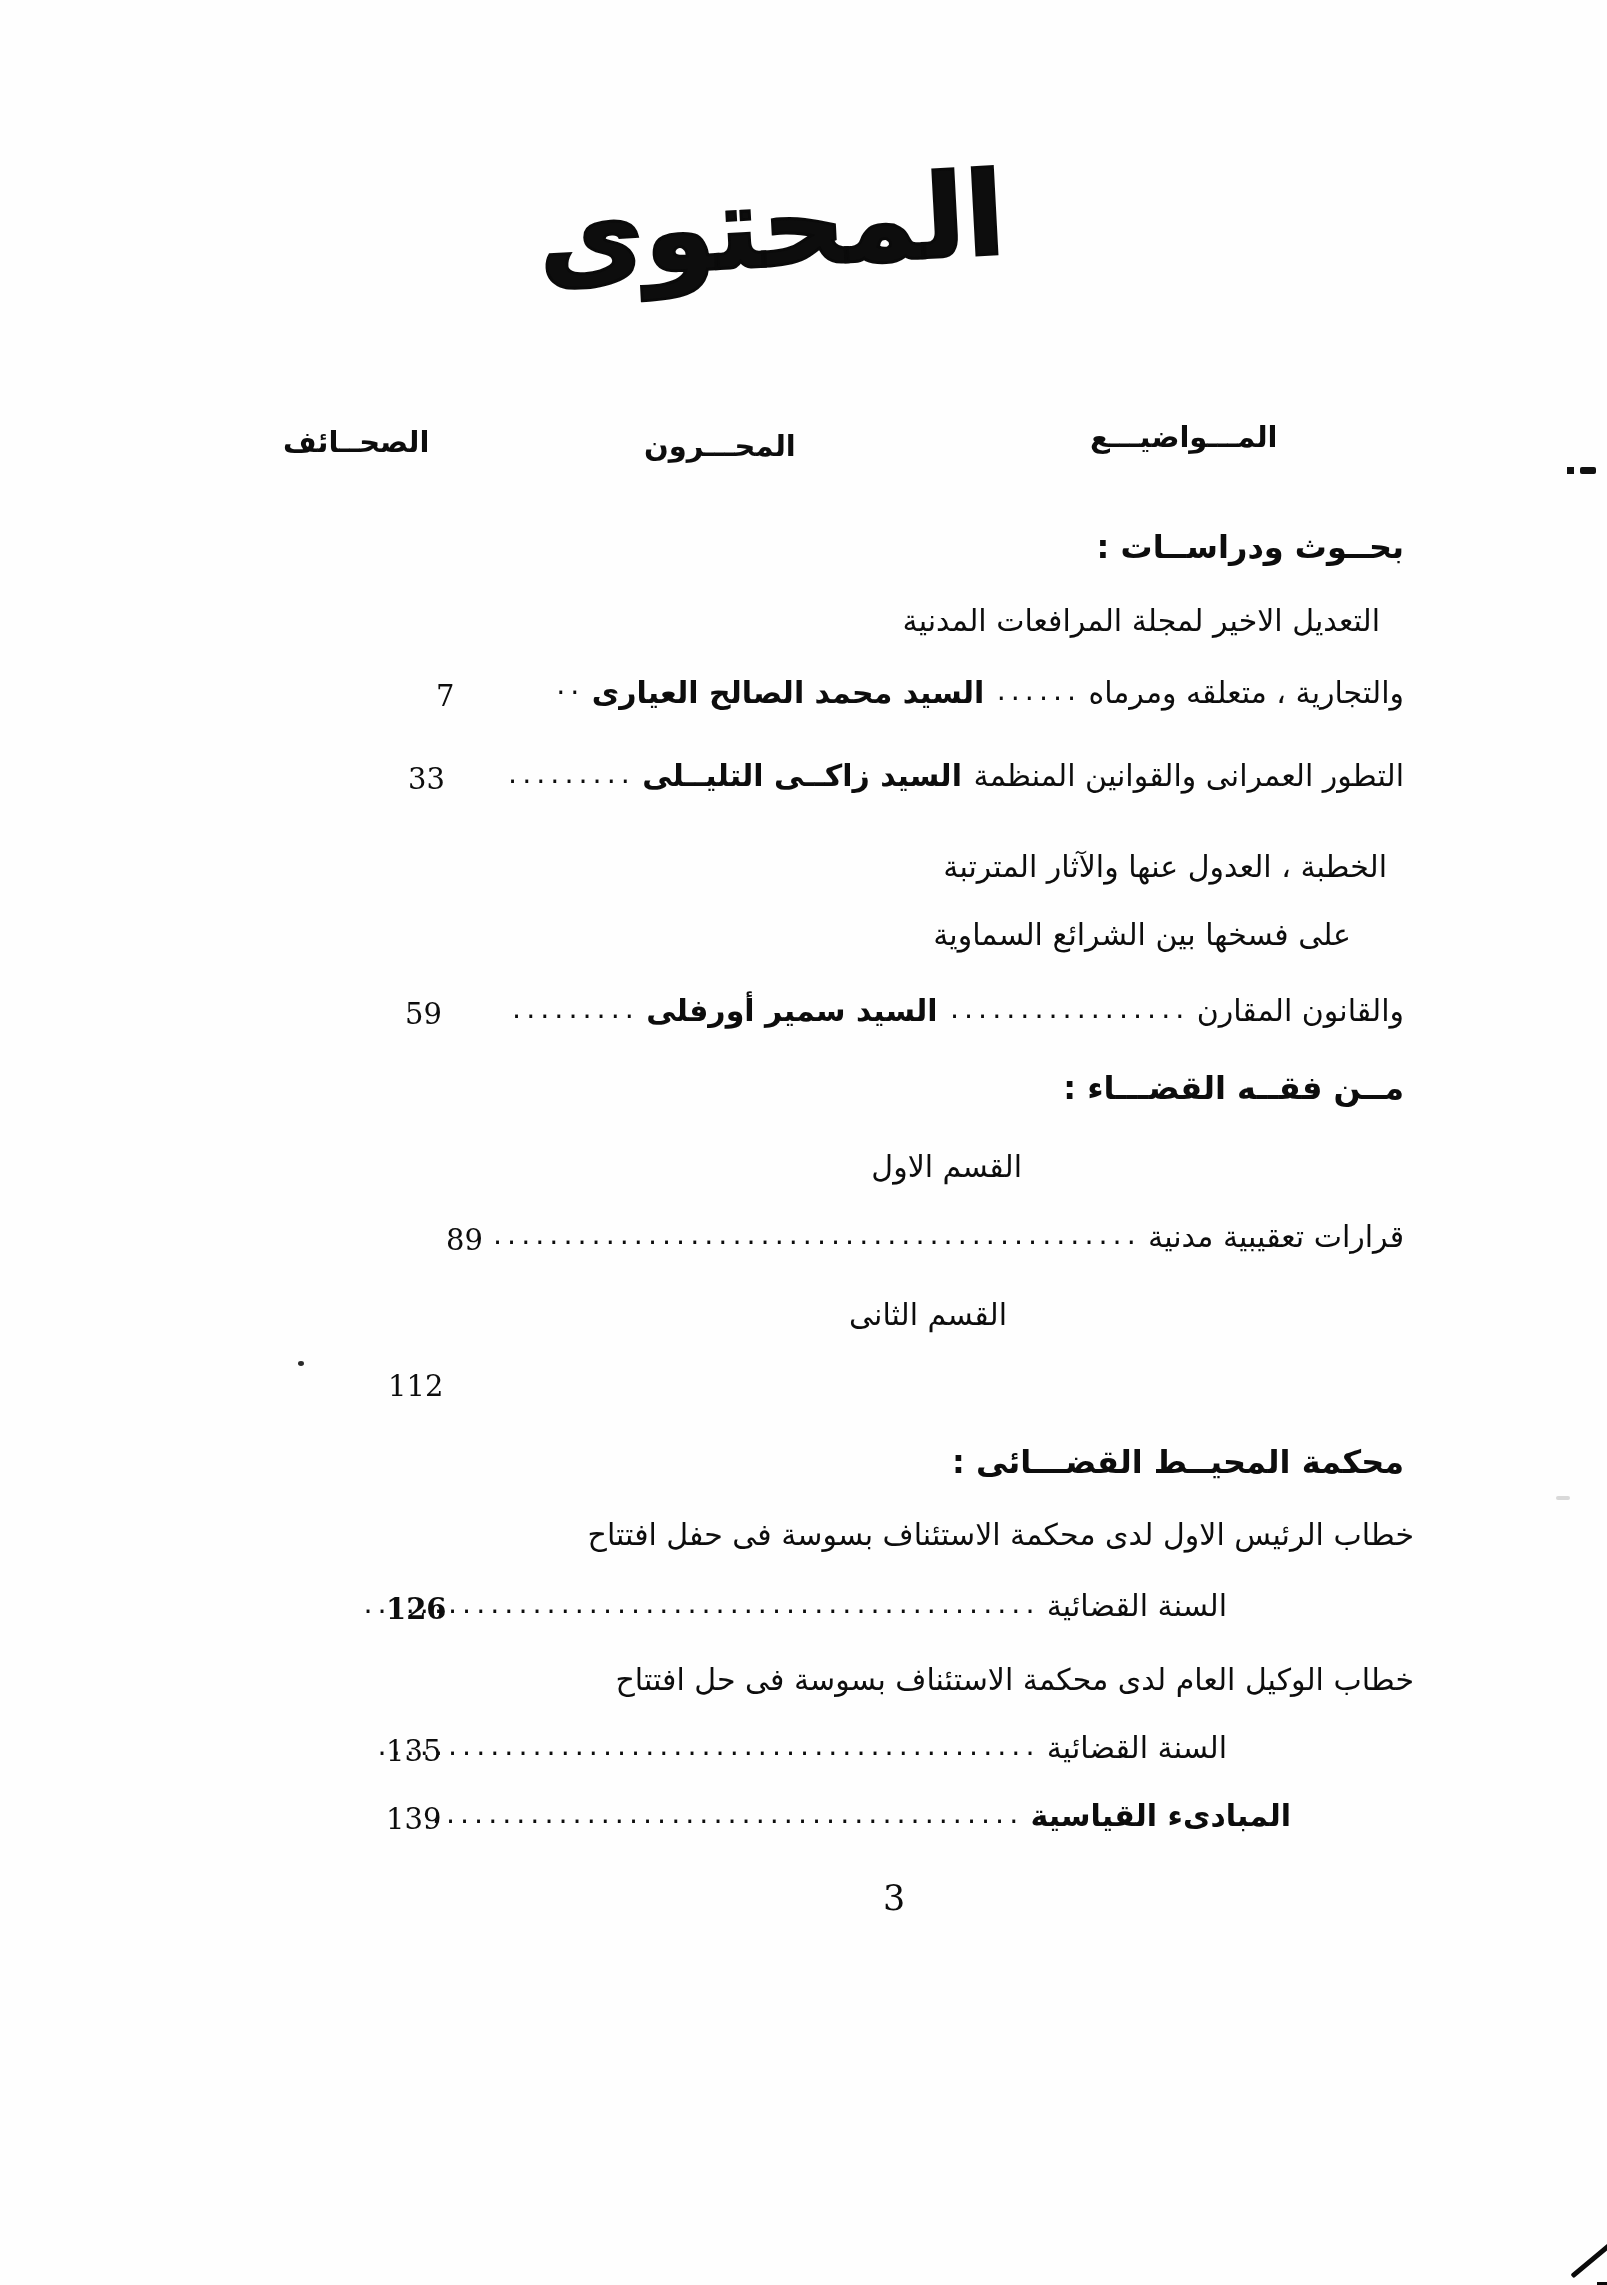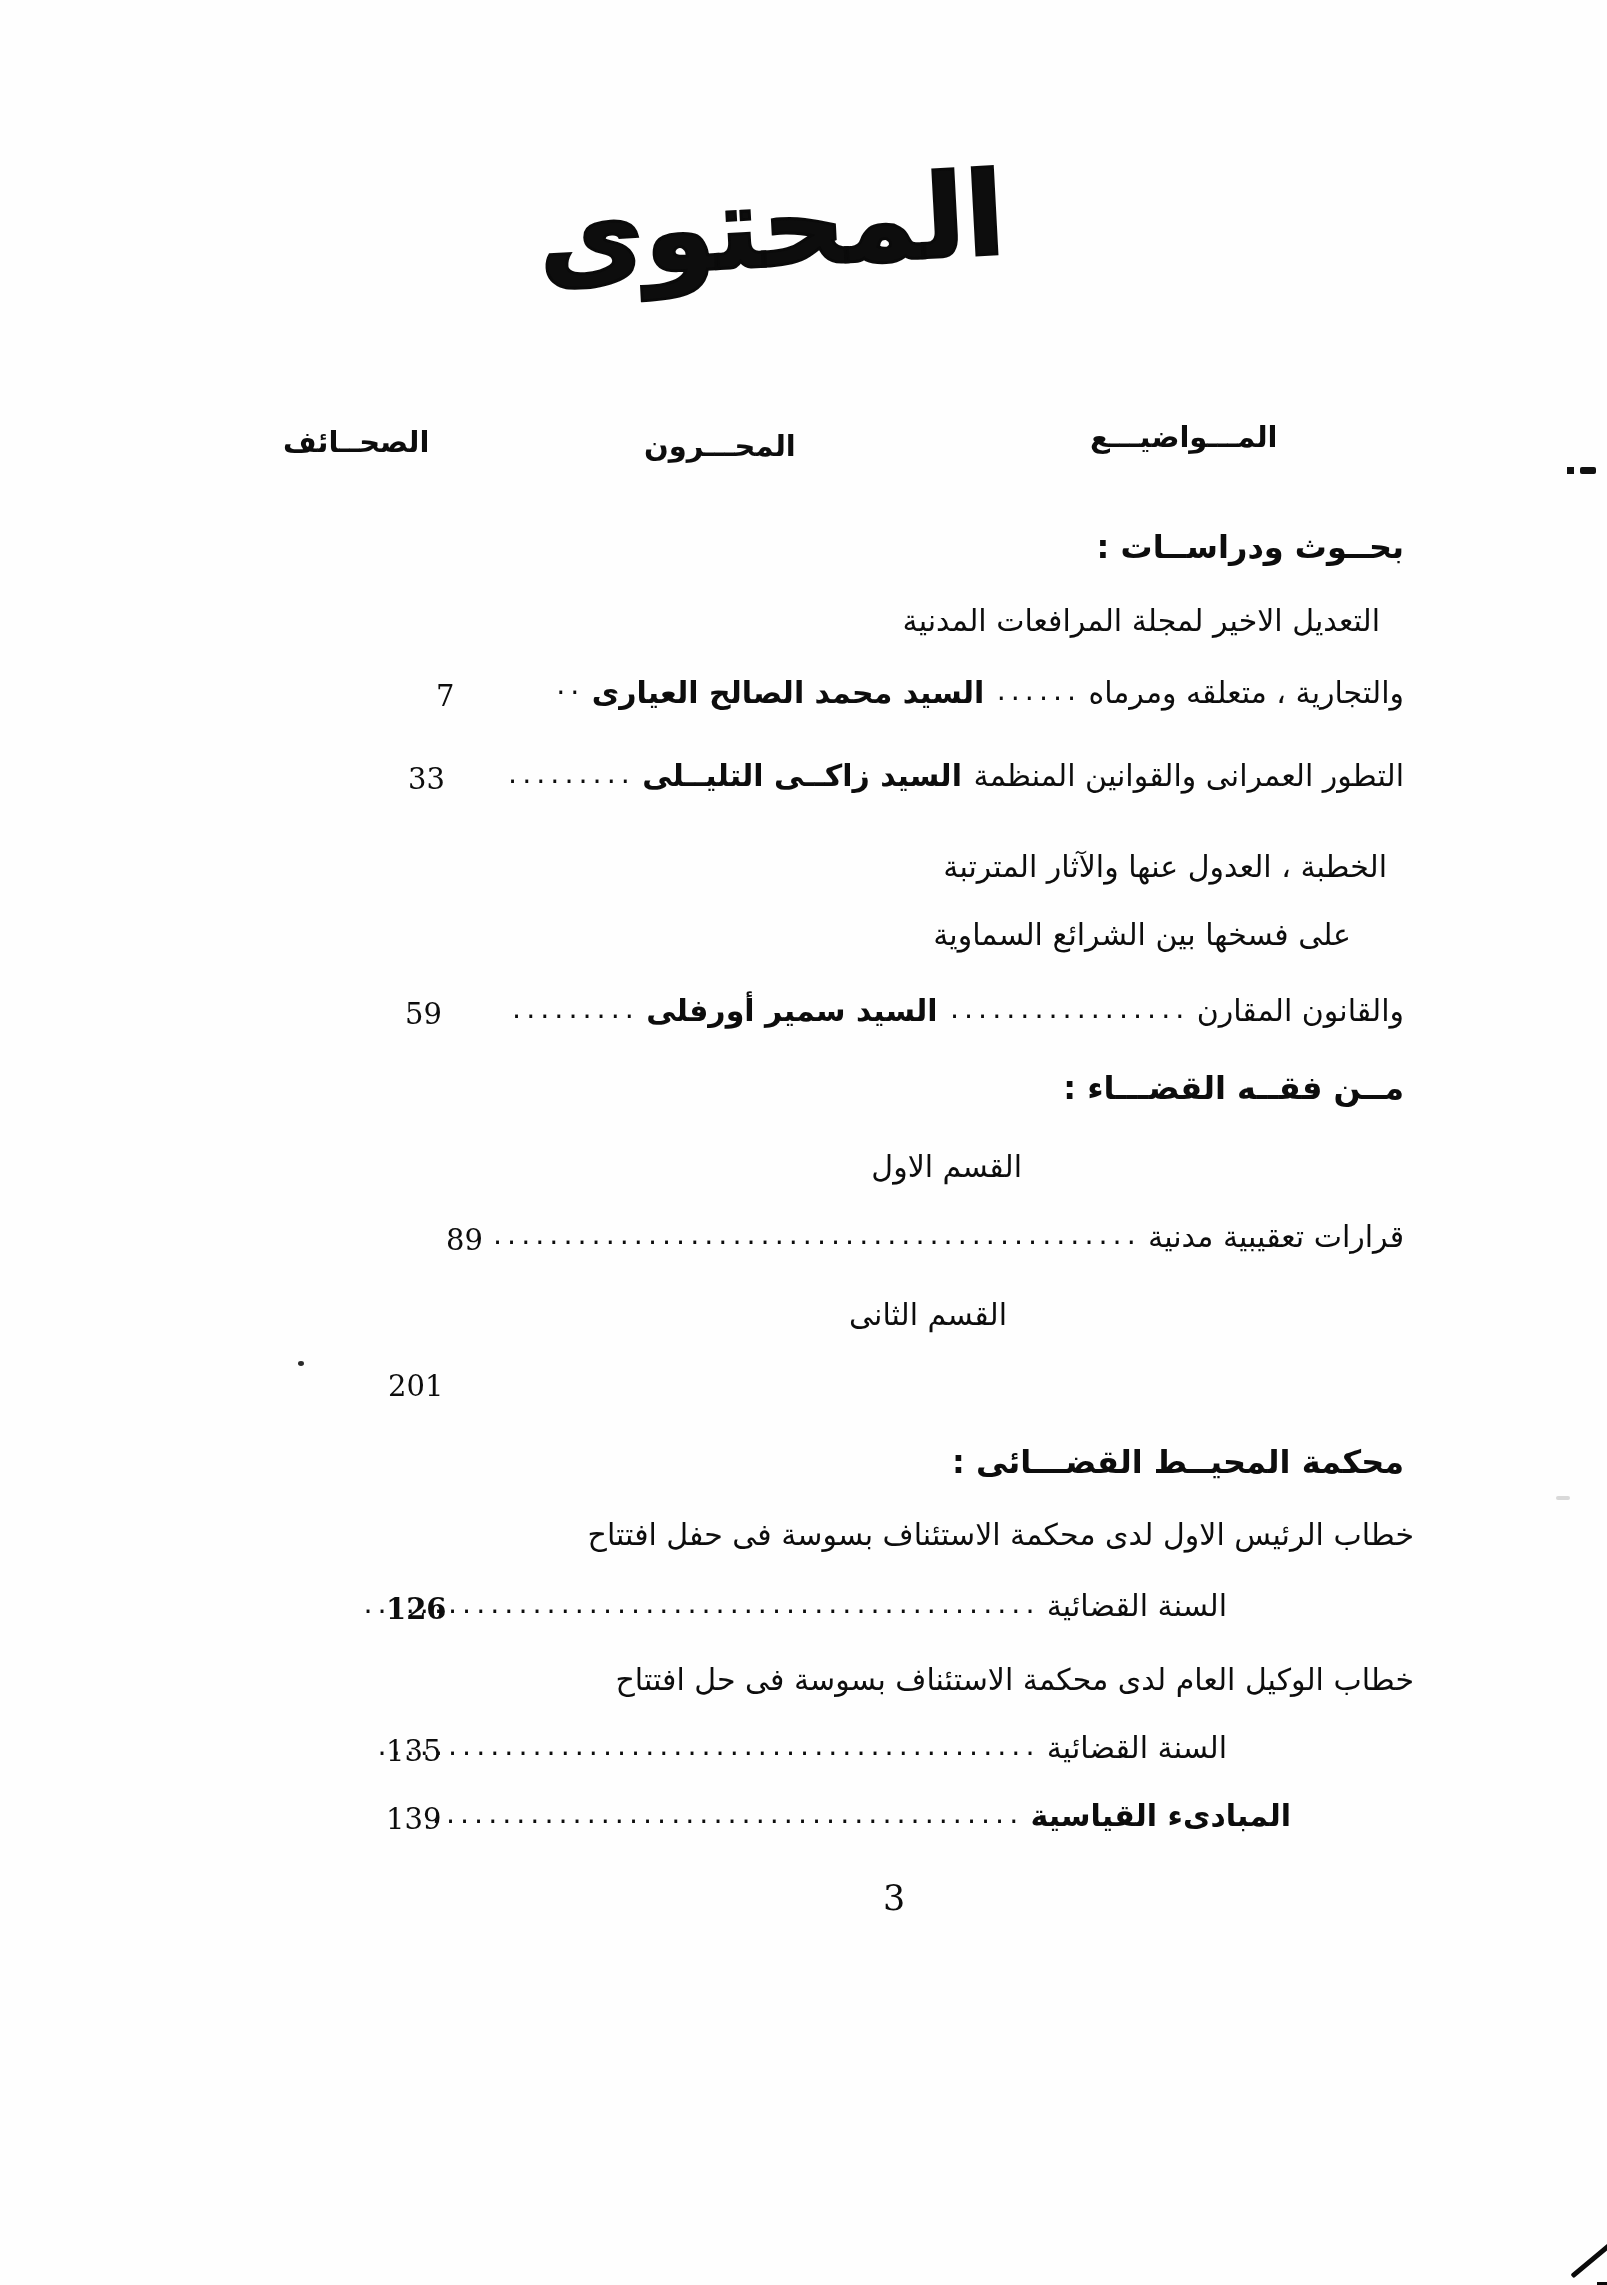--- a/index.html
+++ b/index.html
@@ -111,21 +111,21 @@
 
   <div class="line l7 bold">مــن فقــه القضـــاء :</div>
 
   <div class="line l8">القسم الاول</div>
 
   <div class="line l9"><span>قرارات تعقيبية مدنية</span><span class="dots">..............................................</span></div>
   <div class="pg p9">89</div>
 
   <div class="line l10">القسم الثانى</div>
 
-  <div class="pg p11">201</div>
+  <div class="pg p11">112</div>
 
   <div class="line l12 bold">محكمة المحيــط القضـــائى :</div>
 
   <div class="line l13">خطاب الرئيس الاول لدى محكمة الاستئناف بسوسة فى حفل افتتاح</div>
 
   <div class="line l14"><span>السنة القضائية</span><span class="dots">................................................</span></div>
   <div class="pg p14">126</div>
 
   <div class="line l16"><span>السنة القضائية</span><span class="dots">...............................................</span></div>
 

